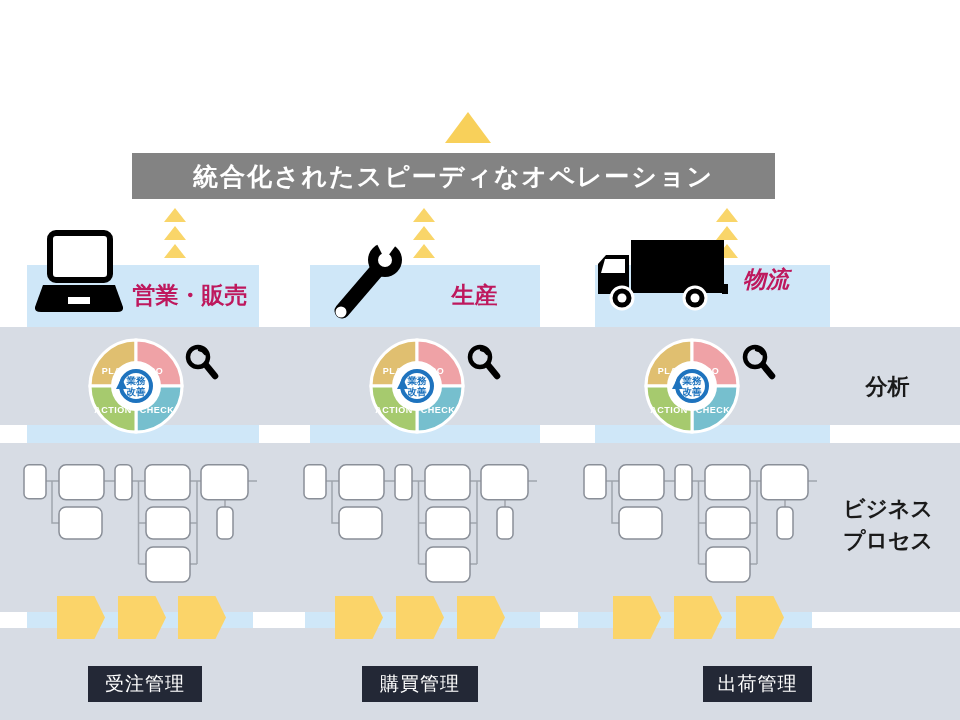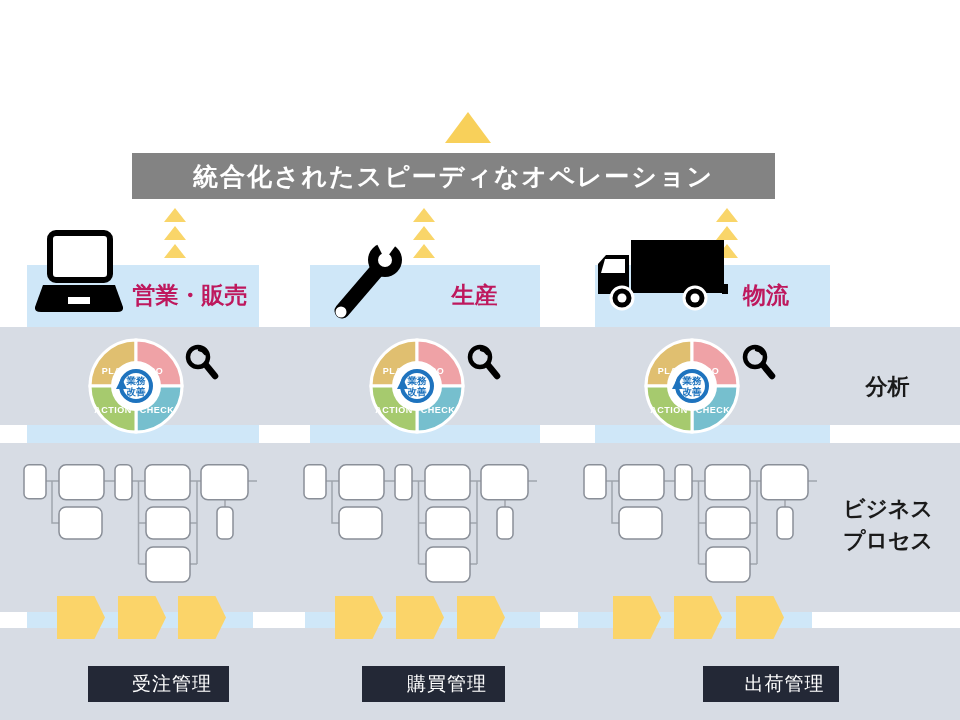--- a/index.html
+++ b/index.html
@@ -22,21 +22,21 @@
   
   .band{left:0;width:960px;background:#d7dce4;}
   .band-label{color:#1a1a1a;font-weight:bold;font-size:22px;text-align:center;line-height:32px;}
   
   .dept-label{font-weight:bold;font-size:23px;color:#be185d;text-align:center;}
   
   .chev{width:48px;height:43px;background:#fbd469;
     clip-path:polygon(0 0,78% 0,100% 50%,78% 100%,0 100%);}
   
   .tag{display:flex;align-items:center;justify-content:center;background:#232836;
-    color:#ffffff;font-size:19px;letter-spacing:1px;padding-left:27px;}
+    color:#ffffff;font-size:19px;letter-spacing:1px;}
   
   .pdca-q{font-weight:bold;fill:#ffffff;font-size:9px;letter-spacing:0.5px;}
   .pdca-c{font-weight:bold;fill:#1e73be;font-size:9.5px;}
   svg{display:block;}
 </style>
 </head>
 <body>
 
 <div id="stage">
 
@@ -68,21 +68,21 @@
   <div class="abs band" style="top:628px;height:92px;"></div>
 
   <div class="abs band-label" style="left:830px;top:371px;width:115px;">分析</div>
   <div class="abs band-label" style="left:828px;top:493px;width:120px;">
     <div>ビジネス</div>
     <div>プロセス</div>
   </div>
 
   <div class="abs dept-label" style="left:122px;top:280px;width:136px;">営業・販売</div>
   <div class="abs dept-label" style="left:417px;top:280px;width:115px;font-family:Liberation Serif, serif;">生産</div>
-  <div class="abs dept-label" style="left:706px;top:280px;width:120px;">物流</div>
+  <div class="abs dept-label" style="left:706px;top:264px;width:120px;font-style:italic;">物流</div>
 
   <svg class="abs" style="left:33px;top:230px;" width="92" height="88" viewBox="0 0 92 88">
     <rect x="17" y="3" width="60" height="47" rx="6" fill="#ffffff" stroke="#000000" stroke-width="6"></rect>
     <path d="M10,55 L82,55 L90,77 Q91,82 84,82 L8,82 Q1,82 2,77 Z" fill="#000000"></path>
     <rect x="35" y="67" width="22" height="7" fill="#ffffff"></rect>
   </svg>
 
   <svg class="abs" style="left:328px;top:233px;" width="80" height="92" viewBox="0 0 80 92">
     <line x1="14" y1="78" x2="50" y2="36" stroke="#000000" stroke-width="15" stroke-linecap="round"></line>
     <circle cx="13" cy="79" r="5.5" fill="#ffffff"></circle>

